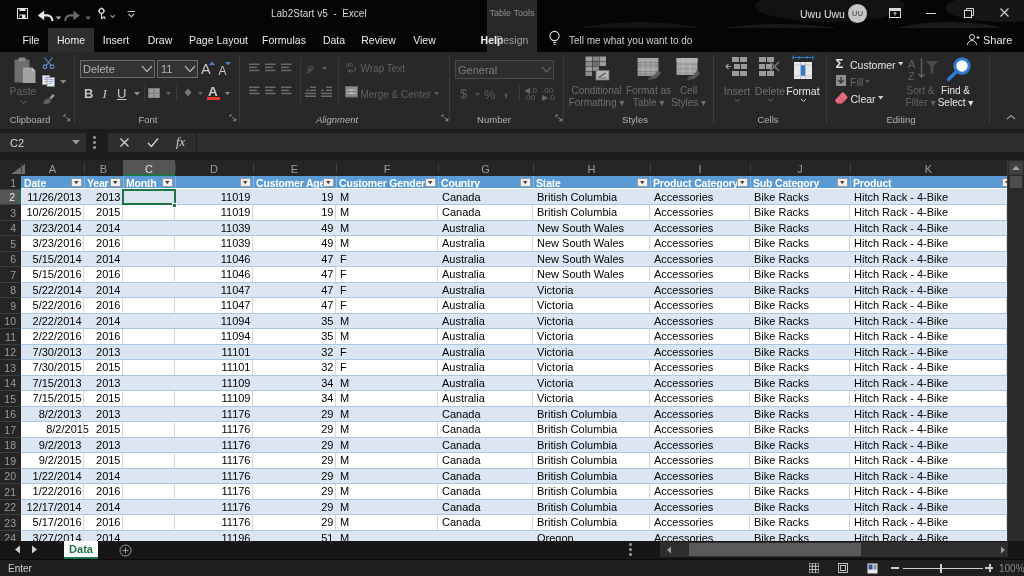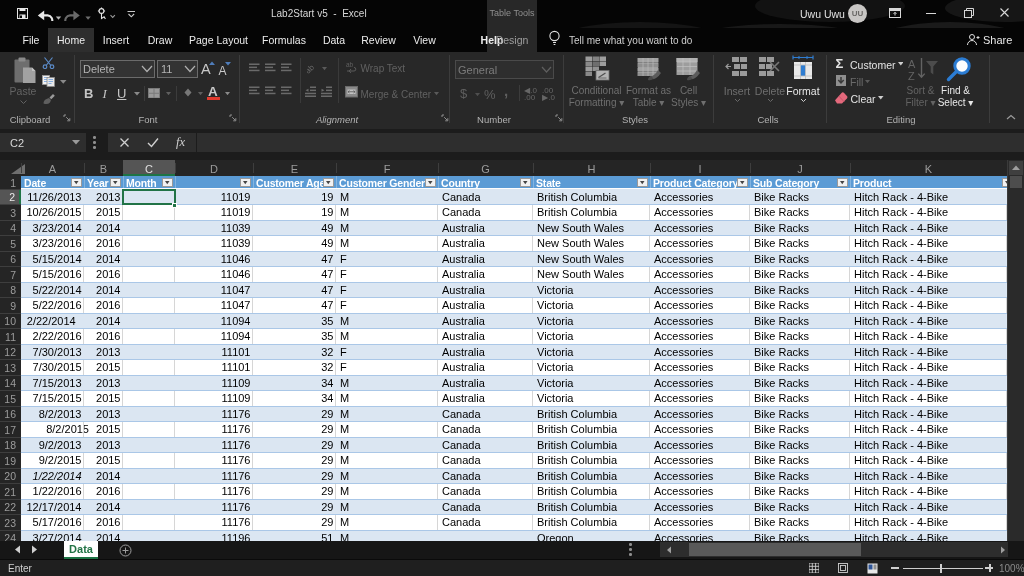--- a/index.html
+++ b/index.html
@@ -617,21 +617,21 @@
 <div class="abs" style="left:174px;top:297.5px;width:1px;height:15.5px;background:#d6d6d6;"></div>
 <div class="abs" style="left:252px;top:297.5px;width:1px;height:15.5px;background:#d6d6d6;"></div>
 <div class="abs" style="left:335px;top:297.5px;width:1px;height:15.5px;background:#d6d6d6;"></div>
 <div class="abs" style="left:437px;top:297.5px;width:1px;height:15.5px;background:#d6d6d6;"></div>
 <div class="abs" style="left:532px;top:297.5px;width:1px;height:15.5px;background:#d6d6d6;"></div>
 <div class="abs" style="left:649px;top:297.5px;width:1px;height:15.5px;background:#d6d6d6;"></div>
 <div class="abs" style="left:749px;top:297.5px;width:1px;height:15.5px;background:#d6d6d6;"></div>
 <div class="abs" style="left:849px;top:297.5px;width:1px;height:15.5px;background:#d6d6d6;"></div>
 <div class="abs" style="left:1006px;top:297.5px;width:1px;height:15.5px;background:#d6d6d6;"></div>
 <div class="abs" style="left:21px;top:313.0px;width:986px;height:15.5px;background:#dbe6f2;"></div>
-<div class="abs txt" style="left:21px;top:314.5px;width:60.5px;text-align:center;font-size:11px;color:#000;">2/22/2014</div>
+<div class="abs txt" style="left:21px;top:314.5px;width:60.5px;text-align:right;font-size:11px;color:#000;">2/22/2014</div>
 <div class="abs txt" style="left:84px;top:314.5px;width:36.5px;text-align:right;font-size:11px;color:#000;">2014</div>
 <div class="abs txt" style="left:175px;top:314.5px;width:75.5px;text-align:right;font-size:11px;color:#000;">11094</div>
 <div class="abs txt" style="left:253px;top:314.5px;width:80.5px;text-align:right;font-size:11px;color:#000;">35</div>
 <div class="abs txt" style="left:340px;top:314.5px;font-size:11px;color:#000;">M</div>
 <div class="abs txt" style="left:442px;top:314.5px;font-size:11px;color:#000;">Australia</div>
 <div class="abs txt" style="left:537px;top:314.5px;font-size:11px;color:#000;">Victoria</div>
 <div class="abs txt" style="left:654px;top:314.5px;font-size:11px;color:#000;">Accessories</div>
 <div class="abs txt" style="left:754px;top:314.5px;font-size:11px;color:#000;">Bike Racks</div>
 <div class="abs txt" style="left:854px;top:314.5px;font-size:11px;color:#000;">Hitch Rack - 4-Bike</div>
 <div class="abs" style="left:21px;top:328.5px;width:986px;height:15.5px;background:#ffffff;"></div>
@@ -782,21 +782,21 @@
 <div class="abs" style="left:174px;top:452.5px;width:1px;height:15.5px;background:#d6d6d6;"></div>
 <div class="abs" style="left:252px;top:452.5px;width:1px;height:15.5px;background:#d6d6d6;"></div>
 <div class="abs" style="left:335px;top:452.5px;width:1px;height:15.5px;background:#d6d6d6;"></div>
 <div class="abs" style="left:437px;top:452.5px;width:1px;height:15.5px;background:#d6d6d6;"></div>
 <div class="abs" style="left:532px;top:452.5px;width:1px;height:15.5px;background:#d6d6d6;"></div>
 <div class="abs" style="left:649px;top:452.5px;width:1px;height:15.5px;background:#d6d6d6;"></div>
 <div class="abs" style="left:749px;top:452.5px;width:1px;height:15.5px;background:#d6d6d6;"></div>
 <div class="abs" style="left:849px;top:452.5px;width:1px;height:15.5px;background:#d6d6d6;"></div>
 <div class="abs" style="left:1006px;top:452.5px;width:1px;height:15.5px;background:#d6d6d6;"></div>
 <div class="abs" style="left:21px;top:468.0px;width:986px;height:15.5px;background:#dbe6f2;"></div>
-<div class="abs txt" style="left:21px;top:469.5px;width:60.5px;text-align:right;font-size:11px;color:#000;font-style:italic;">1/22/2014</div>
+<div class="abs txt" style="left:21px;top:469.5px;width:60.5px;text-align:right;font-size:11px;color:#000;">1/22/2014</div>
 <div class="abs txt" style="left:84px;top:469.5px;width:36.5px;text-align:right;font-size:11px;color:#000;">2014</div>
 <div class="abs txt" style="left:175px;top:469.5px;width:75.5px;text-align:right;font-size:11px;color:#000;">11176</div>
 <div class="abs txt" style="left:253px;top:469.5px;width:80.5px;text-align:right;font-size:11px;color:#000;">29</div>
 <div class="abs txt" style="left:340px;top:469.5px;font-size:11px;color:#000;">M</div>
 <div class="abs txt" style="left:442px;top:469.5px;font-size:11px;color:#000;">Canada</div>
 <div class="abs txt" style="left:537px;top:469.5px;font-size:11px;color:#000;">British Columbia</div>
 <div class="abs txt" style="left:654px;top:469.5px;font-size:11px;color:#000;">Accessories</div>
 <div class="abs txt" style="left:754px;top:469.5px;font-size:11px;color:#000;">Bike Racks</div>
 <div class="abs txt" style="left:854px;top:469.5px;font-size:11px;color:#000;">Hitch Rack - 4-Bike</div>
 <div class="abs" style="left:21px;top:483.5px;width:986px;height:15.5px;background:#ffffff;"></div>

